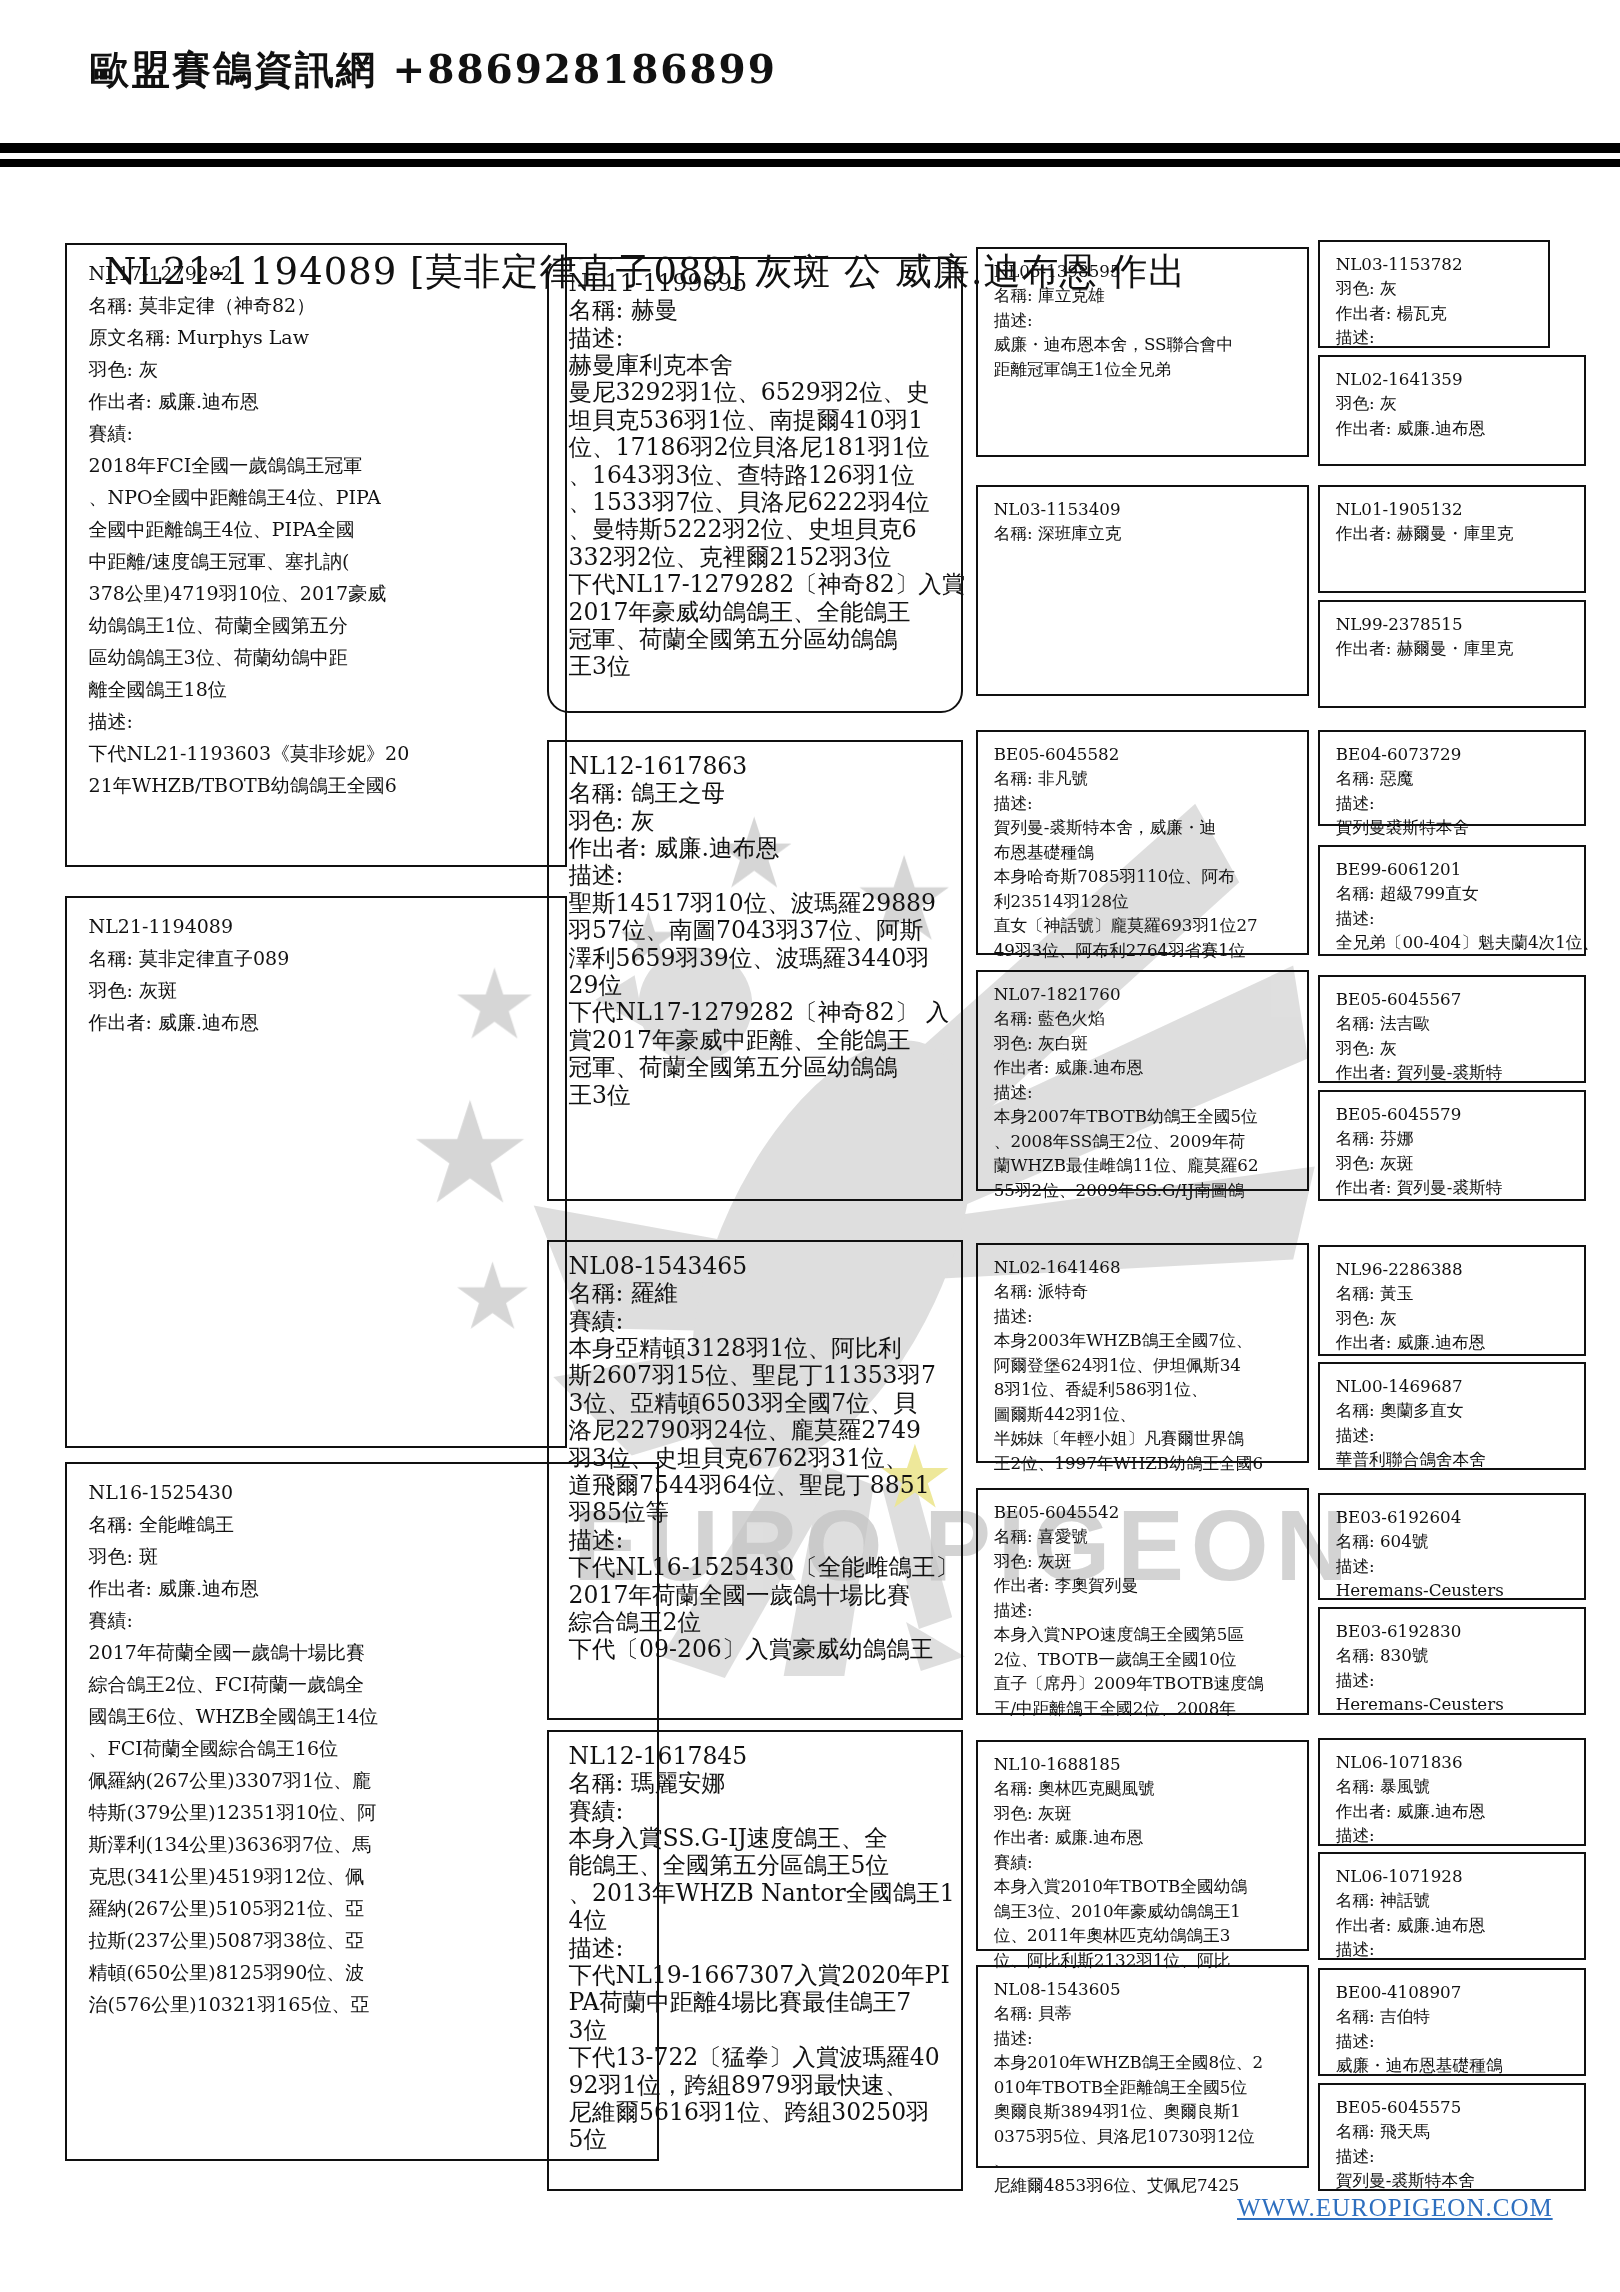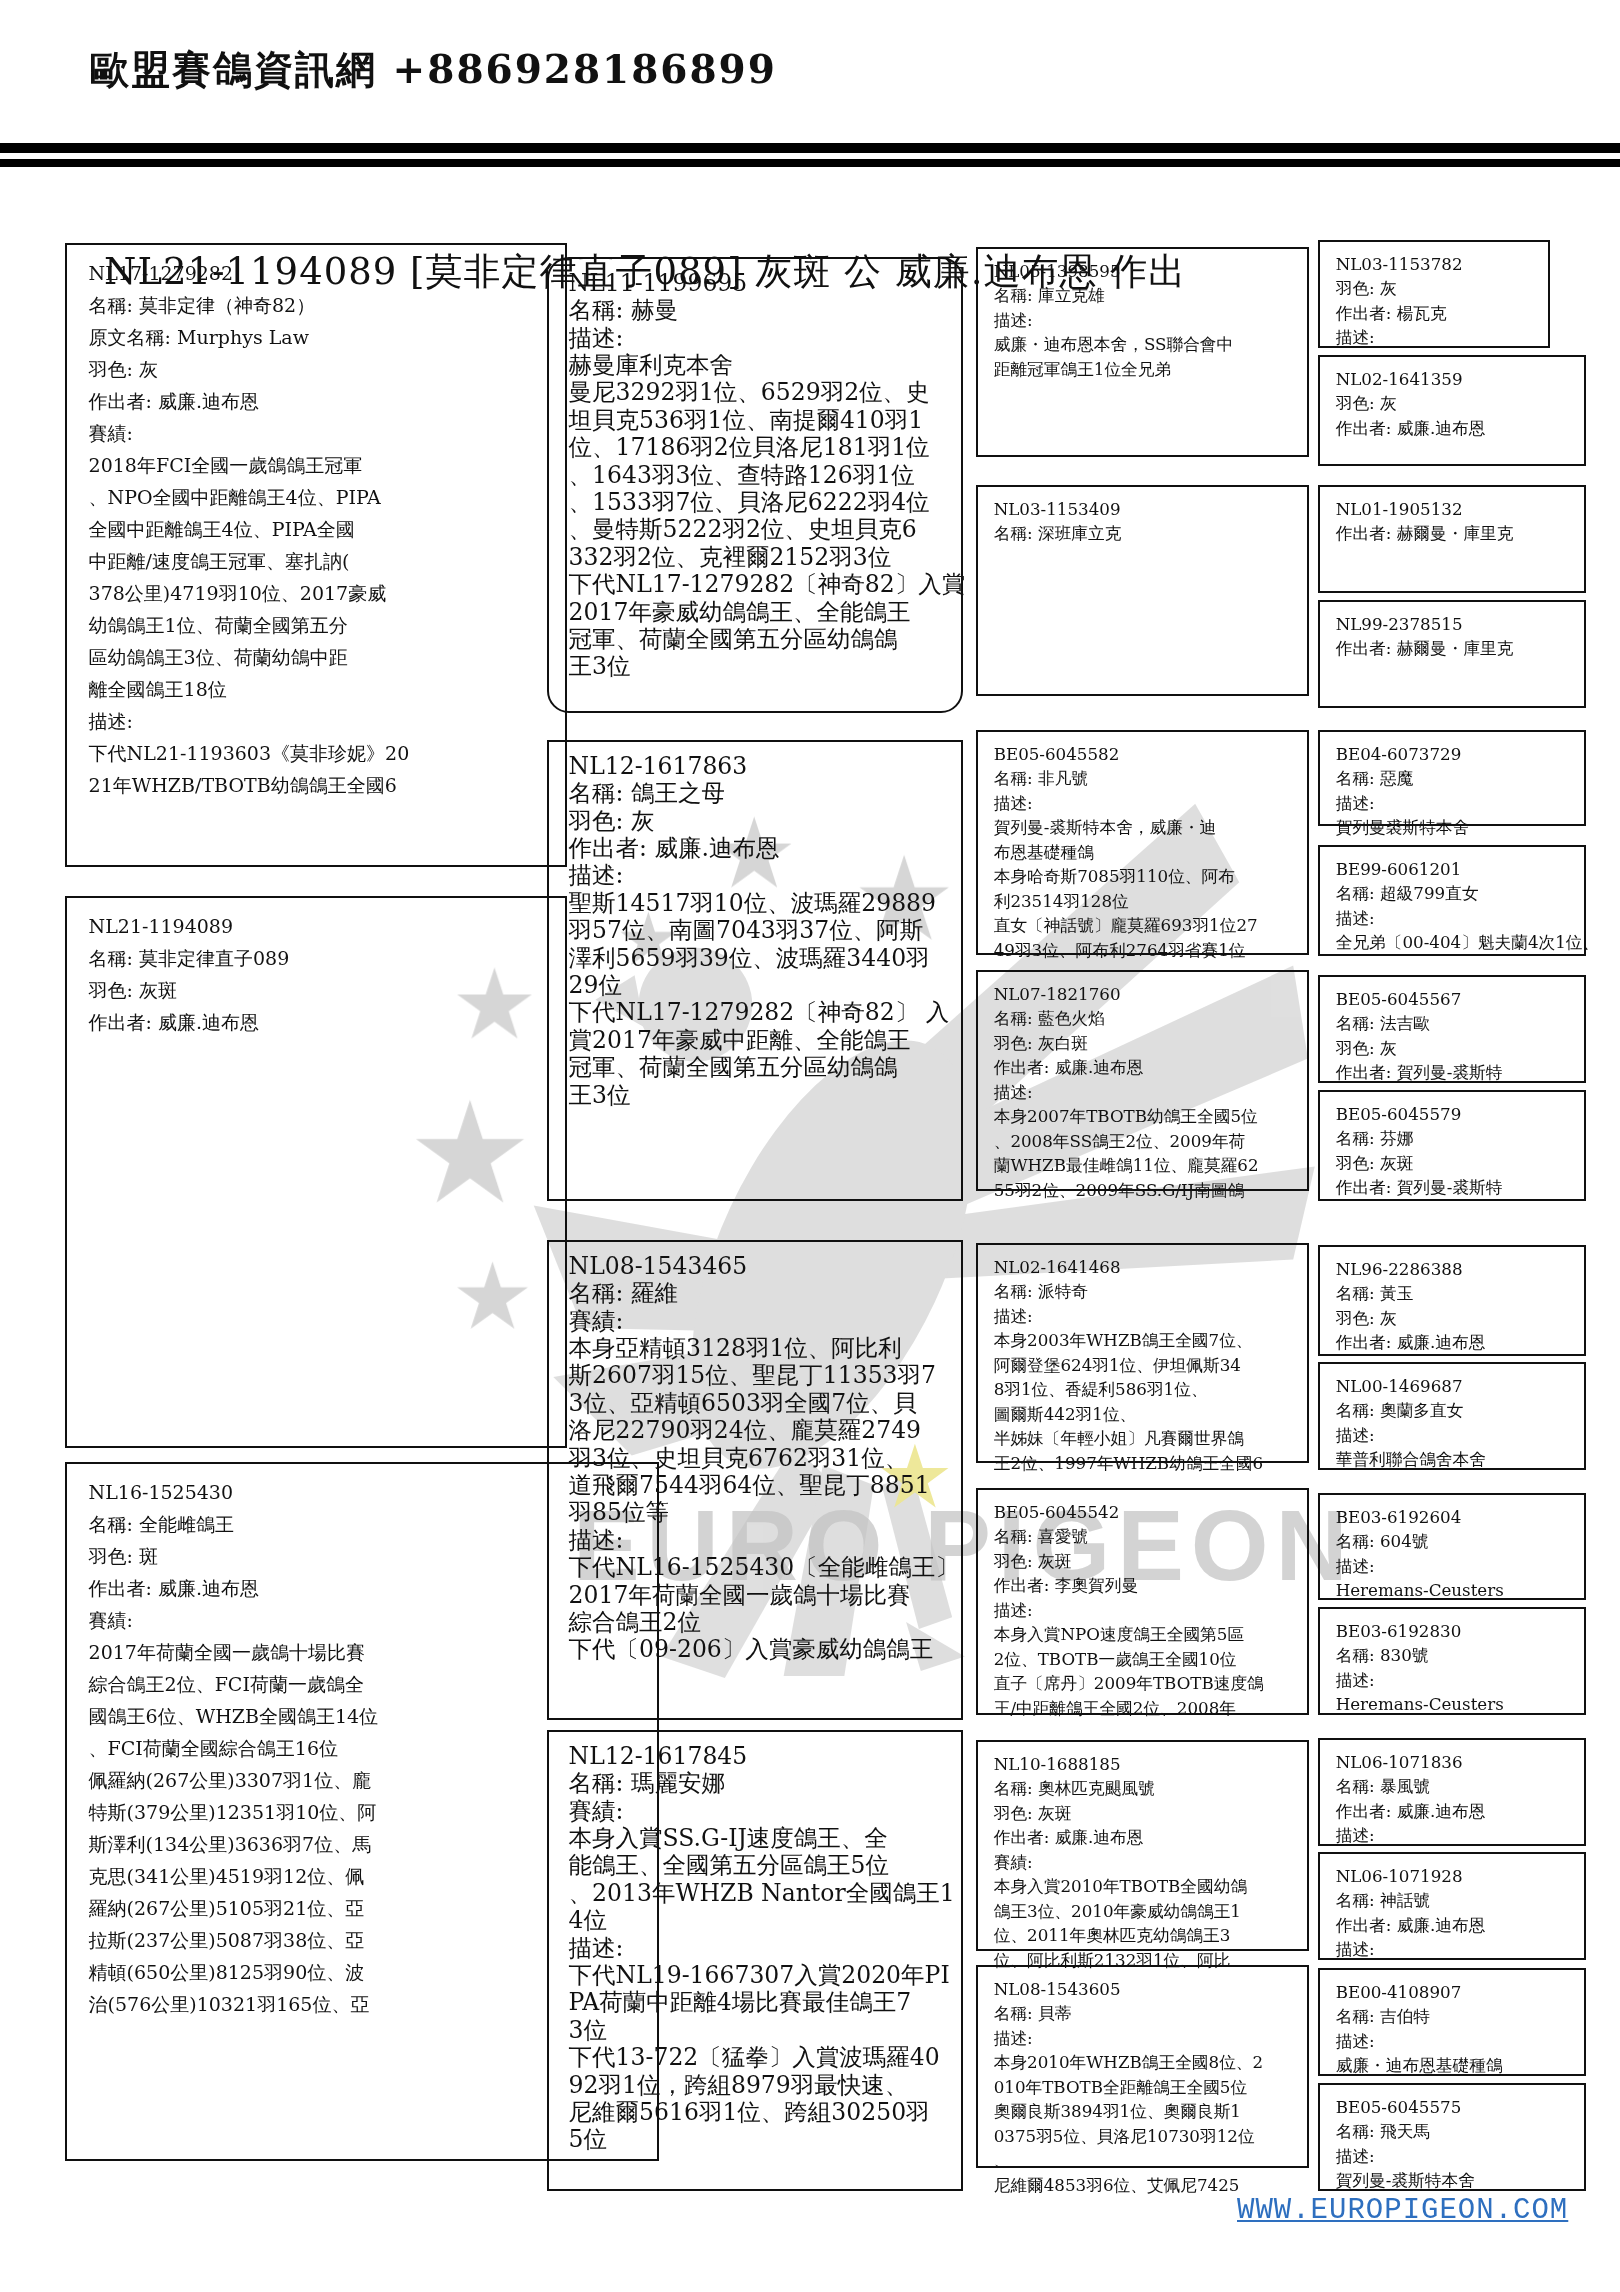--- a/index.html
+++ b/index.html
@@ -38,22 +38,22 @@
     box-sizing:border-box;
     background:transparent;
     overflow:visible;
   }
   .f1{font-size:19px;line-height:32px;padding:11.8px 21.6px;margin-left:32px;}
   .f2{font-size:23.5px;line-height:27.4px;padding:10.8px 19.6px;}
   .f3{font-size:16.7px;line-height:24.5px;padding:9.8px 15.7px;}
   .line{white-space:nowrap;}
   .site-link{
     position:absolute;left:1237px;top:2194px;z-index:2;
-    font-family:Liberation Mono, monospace;
-    font-size:29px;font-weight:400;letter-spacing:1px;
+    font-family:Liberation Serif, serif;
+    font-size:25px;font-weight:400;letter-spacing:1px;
     color:#2e6fbf;text-decoration:underline;white-space:nowrap;
   }
 </style>
 </head>
 <body>
 
 <div class="page">
 
   <svg class="wm-svg" width="980" height="980" viewBox="0 0 1000 1000" aria-hidden="true">
     <defs>

